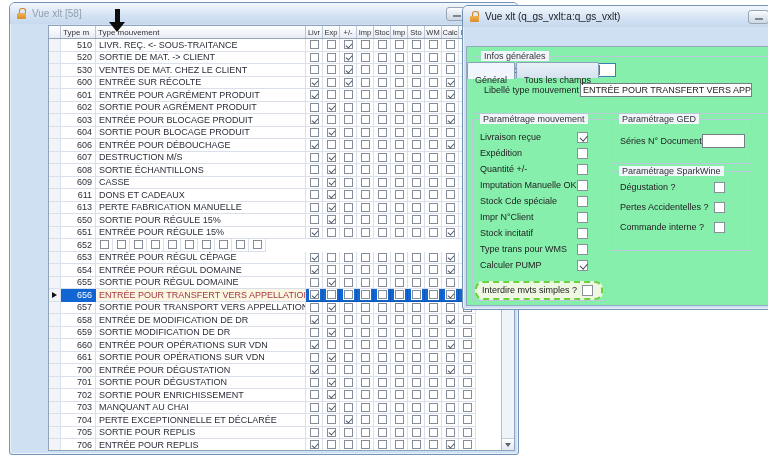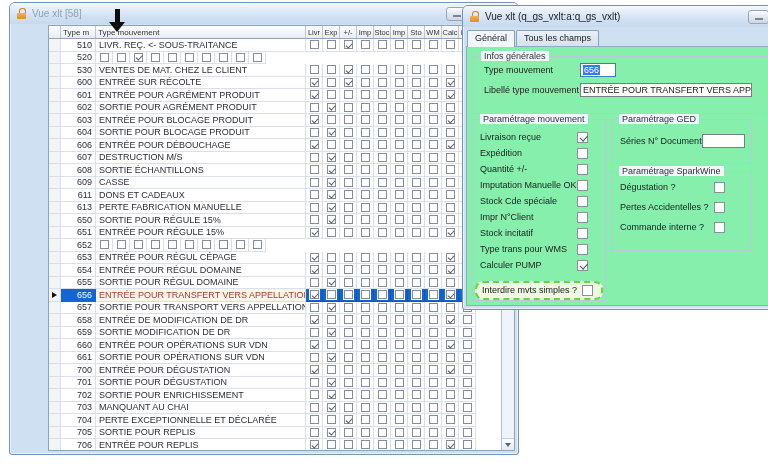--- a/index.html
+++ b/index.html
@@ -73,22 +73,22 @@
   
   .arrow-anno { position:absolute; left:109px; top:9px; width:16px; z-index:50; }
   .arrow-anno .stem { width:5px; height:13px; background:#0d0d0d; margin:0 auto; }
   .arrow-anno .head { width:0; height:0; margin:0 auto;
                       border-left:8px solid transparent; border-right:8px solid transparent;
                       border-top:10px solid #0d0d0d; }
 
   
   #rightwin { left:462px; top:5px; width:359px; height:305px; }
   .tabstrip { position:absolute; left:4px; top:24px; height:17px; display:flex; z-index:2; font-size:9px; }
-  .tab { padding:2px 7px 0 7px; margin-right:1px; border:1px solid #8aa0b8; border-bottom:none;
-         border-radius:2px 2px 0 0; background:linear-gradient(#e9f0f8,#d6e2f0); color:#222; height:16px; }
+  .tab { padding:12px 7px 0 7px; margin-right:1px; border:1px solid #8aa0b8; border-bottom:none;
+         border-radius:2px 2px 0 0; background:linear-gradient(#e9f0f8,#d6e2f0); color:#222; height:16px;margin-top:32px; }
   .tab.active { background:#f1f6fc; height:17px; position:relative; top:0; z-index:3; }
   .panel { position:absolute; left:3px; right:3px; top:40px; bottom:3px;
            background:#86efac; border:1px solid #93a9bf; }
   .group { position:absolute; border:1px solid #b9c9da; border-radius:2px; }
   .gtitle { position:absolute; top:-6px; left:7px; background:#f1f6fc; padding:0 3px;
             font-size:9px; color:#333; white-space:nowrap; }
   .frow { display:flex; align-items:center; font-size:9px; color:#222; }
   .flabel { white-space:nowrap; }
   .tinput { background:#fff; border:1px solid #767d86; height:14px; font-size:9px;
             display:flex; align-items:center; padding:0 2px; overflow:hidden; white-space:nowrap; color:#222; }
@@ -182,20 +182,21 @@
             <div class="gc chk">
               <span class="ck"></span>
             </div>
             <div class="gc chk">
               <span class="ck"></span>
             </div>
           </div>
           <div class="grow">
             <div class="gc gut"></div>
             <div class="gc num">520</div>
+            <div class="gc lab">SORTIE DE MAT. -&gt; CLIENT</div>
             <div class="gc chk">
               <span class="ck"></span>
             </div>
             <div class="gc chk">
               <span class="ck"></span>
             </div>
             <div class="gc chk">
               <span class="ck on"></span>
             </div>
             <div class="gc chk">

